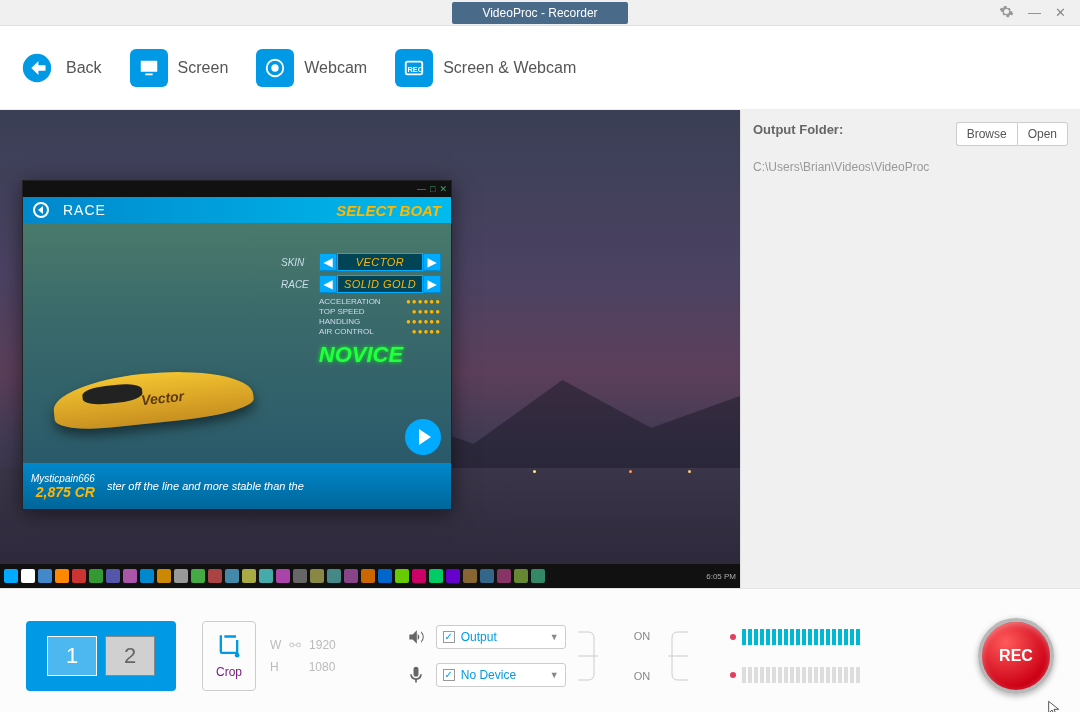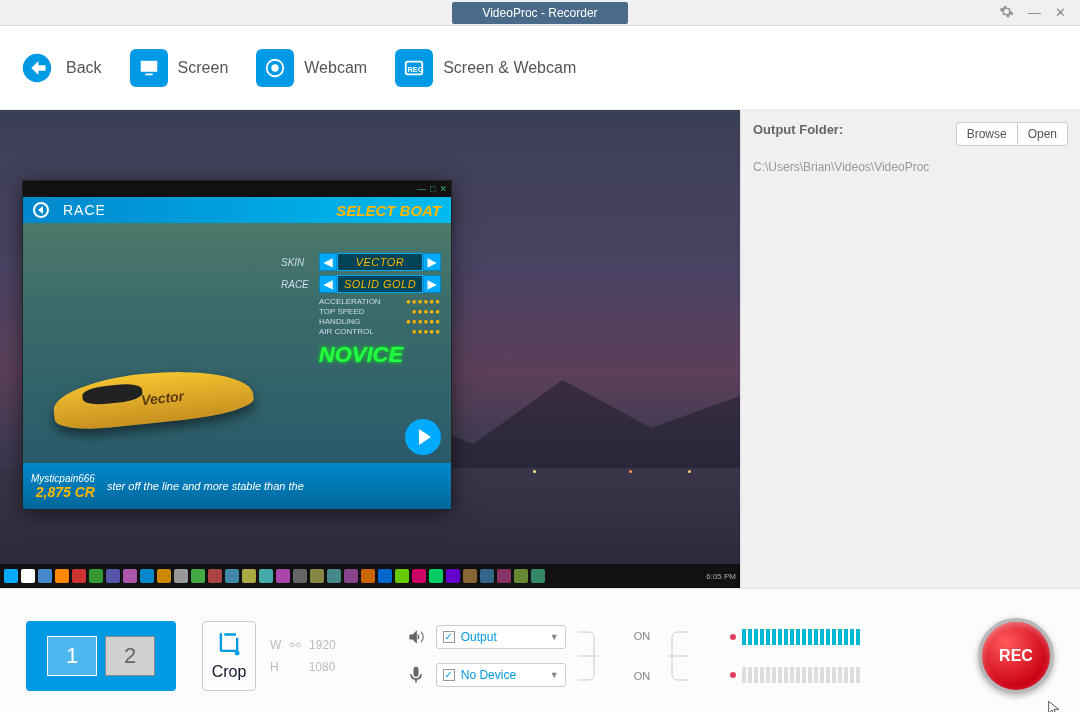--- a/index.html
+++ b/index.html
@@ -69,21 +69,21 @@
 .side-path { font-size:12px; color:#999; margin-top:14px; }
 
 
 .bottom { height: 134px; background:#fcfcfc; border-top:1px solid #e5e5e5; display:flex; align-items:center; padding:20px 26px; position:relative; }
 .monitor-sel { width:150px; height:70px; background:#0099e5; border-radius:4px; display:flex; align-items:center; justify-content:center; gap:8px; }
 .monitor-sel .mon { width:50px; height:40px; display:flex; align-items:center; justify-content:center; font-size:22px; color:#666; border:1px solid #888; background:#d0d0d0; cursor:pointer; }
 .monitor-sel .mon.active { background:#4db8ef; color:#fff; border-color:#fff; }
 .crop-block { margin-left:26px; display:flex; align-items:center; gap:14px; }
 .crop-btn { width:54px; height:70px; border:1px solid #ccc; border-radius:4px; display:flex; flex-direction:column; align-items:center; justify-content:center; gap:4px; cursor:pointer; }
 .crop-btn svg { width:28px; height:28px; fill:#0099e5; }
-.crop-btn span { font-size:16px; color:#0f172a; }
+.crop-btn span { font-size:12px; color:#701a75; }
 .dims { font-size:12px; color:#bbb; }
 .dims div { display:flex; align-items:center; gap:8px; height:22px; }
 .dims .link-icon { color:#ccc; font-size:14px; }
 .audio-block { margin-left:70px; display:flex; flex-direction:column; gap:14px; }
 .audio-row { display:flex; align-items:center; gap:10px; }
 .audio-row svg { width:20px; height:20px; fill:#666; }
 .audio-select { width:130px; height:24px; border:1px solid #ccc; border-radius:3px; display:flex; align-items:center; padding:0 6px; font-size:12px; color:#0099e5; background:#fff; cursor:pointer; position:relative; }
 .audio-select .chk { width:12px; height:12px; border:1px solid #999; margin-right:6px; display:flex; align-items:center; justify-content:center; color:#0099e5; font-size:10px; }
 .audio-select .caret { position:absolute; right:6px; color:#888; font-size:9px; }
 .on-col { margin-left:28px; font-size:11px; color:#888; display:flex; flex-direction:column; gap:28px; }

